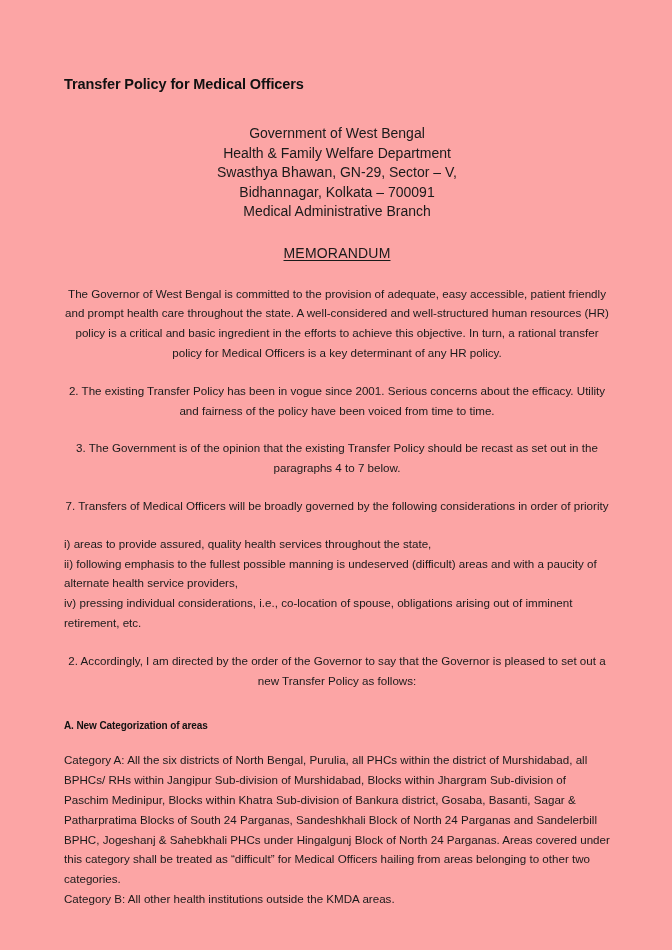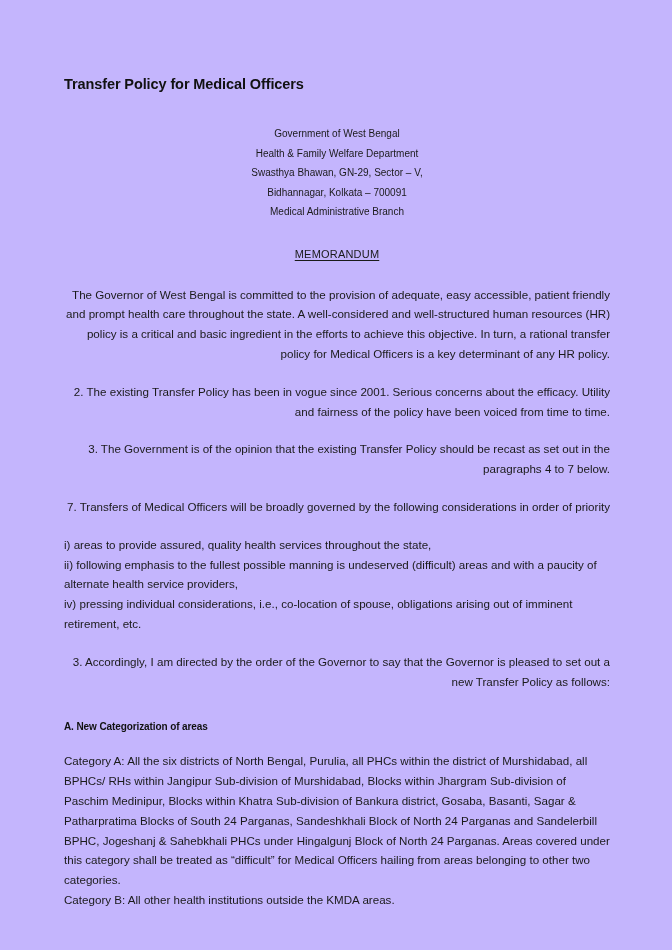--- a/index.html
+++ b/index.html
@@ -10,69 +10,69 @@
   }
   body {
     font-family: "Liberation Sans", sans-serif;
     color: #1a1a1a;
     -webkit-font-smoothing: antialiased;
   }
   .page {
     position: relative;
     width: 672px;
     height: 950px;
-    background: #c4b5fd;
+    background: #fca5a5;
     box-sizing: border-box;
     overflow: hidden;
   }
   .content {
     position: absolute;
     left: 64px;
     top: 74px;
     width: 546px;
   }
   .doc-title {
     font-size: 14.5px;
     font-weight: bold;
     letter-spacing: -0.1px;
     line-height: 20px;
     margin: 0 0 30px 0;
     color: #111111;
   }
   .letterhead {
     text-align: center;
-    font-size: 10px;
+    font-size: 14px;
     line-height: 19.6px;
     margin: 0 0 22px 0;
     color: #1a1a1a;
   }
   .letterhead div {
     white-space: nowrap;
   }
   .refline {
     font-size: 11.6px;
     line-height: 19.6px;
     margin: 0 0 21px 0;
   }
   .memo-wrap {
     text-align: center;
     margin: 0 0 20px 0;
   }
   .memo {
-    font-size: 11px;
+    font-size: 14px;
     line-height: 19.6px;
     text-decoration: underline;
     text-underline-offset: 2px;
     letter-spacing: 0.2px;
   }
   p.body-para {
     font-size: 11.6px;
     line-height: 19.8px;
     margin: 0 0 18px 0;
-    text-align: right;
+    text-align: center;
   }
   .list-block {
     font-size: 11.6px;
     line-height: 19.8px;
     margin: 0 0 18px 0;
   }
   .section-heading {
     font-size: 10px;
     font-weight: bold;
     line-height: 20px;
@@ -117,21 +117,21 @@
     <p class="body-para">3. The Government is of the opinion that the existing Transfer Policy should be recast as set out in the paragraphs 4 to 7 below.</p>
 
     <p class="body-para">7. Transfers of Medical Officers will be broadly governed by the following considerations in order of priority</p>
 
     <div class="list-block">
       <div>i) areas to provide assured, quality health services throughout the state,</div>
       <div>ii) following emphasis to the fullest possible manning is undeserved (difficult) areas and with a paucity of alternate health service providers,</div>
       <div>iv) pressing individual considerations, i.e., co-location of spouse, obligations arising out of imminent retirement, etc.</div>
     </div>
 
-    <p class="body-para">3. Accordingly, I am directed by the order of the Governor to say that the Governor is pleased to set out a new Transfer Policy as follows:</p>
+    <p class="body-para">2. Accordingly, I am directed by the order of the Governor to say that the Governor is pleased to set out a new Transfer Policy as follows:</p>
 
     <h2 class="section-heading">A. New Categorization of areas</h2>
 
     <div class="category-block">
       <div>Category A: All the six districts of North Bengal, Purulia, all PHCs within the district of Murshidabad, all BPHCs/ RHs within Jangipur Sub-division of Murshidabad, Blocks within Jhargram Sub-division of Paschim Medinipur, Blocks within Khatra Sub-division of Bankura district, Gosaba, Basanti, Sagar &amp; Patharpratima Blocks of South 24 Parganas, Sandeshkhali Block of North 24 Parganas and Sandelerbill BPHC, Jogeshanj &amp; Sahebkhali PHCs under Hingalgunj Block of North 24 Parganas. Areas covered under this category shall be treated as “difficult” for Medical Officers hailing from areas belonging to other two categories.</div>
       <div>Category B: All other health institutions outside the KMDA areas.</div>
 
     </div>
 
   </div>

